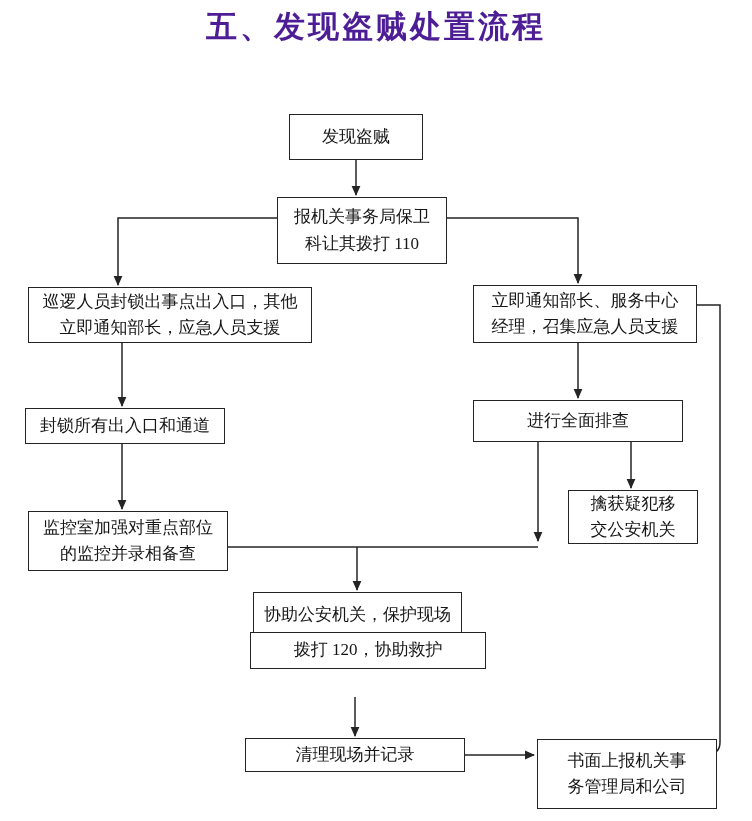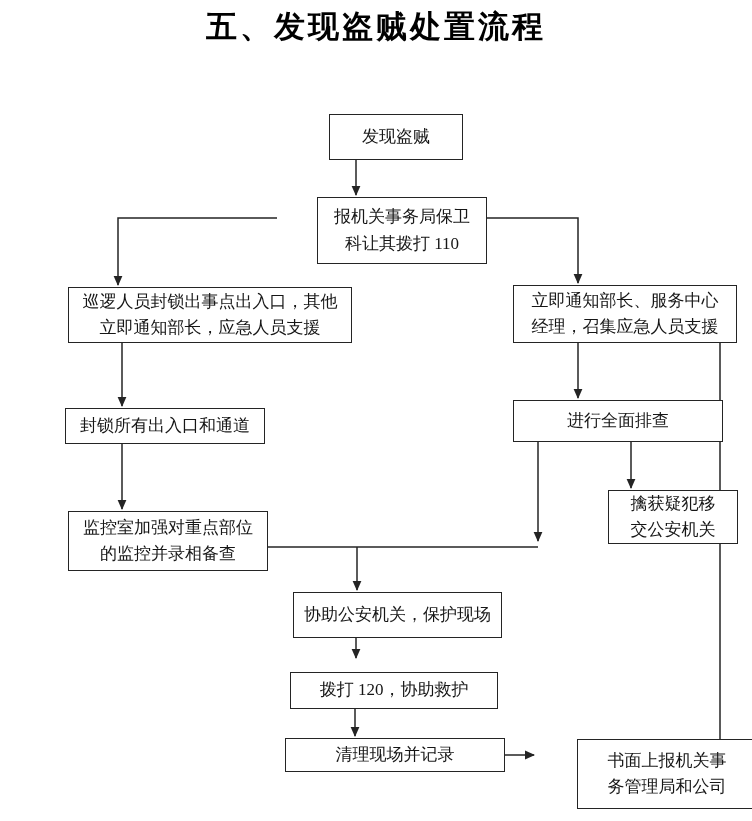--- a/index.html
+++ b/index.html
@@ -19,21 +19,21 @@
     position: absolute;
     top: 6px;
     left: 0;
     width: 100%;
     margin: 0;
     text-align: center;
     font-family: "Liberation Sans", "DejaVu Sans", sans-serif;
     font-size: 31px;
     font-weight: 700;
     letter-spacing: 3px;
-    color: #000000;
+    color: #4c1d95;
   }
   .connectors {
     position: absolute;
     top: 0;
     left: 0;
     width: 752px;
     height: 821px;
   }
   .conn {
     fill: none;
@@ -47,21 +47,20 @@
     background: #ffffff;
     display: flex;
     align-items: center;
     justify-content: center;
     text-align: center;
     white-space: pre-line;
     font-size: 17px;
     line-height: 1.55;
     color: #161616;
     padding: 1px 3px;
-    margin-left: 40px;
   }
 </style>
 </head>
 <body>
 
 <div class="canvas">
 
   <h1 class="title">五、发现盗贼处置流程</h1>
 
   <svg class="connectors" width="752" height="821" viewBox="0 0 752 821" xmlns="http://www.w3.org/2000/svg">
@@ -121,21 +120,21 @@
 
   <div class="node" style="left:568px; top:490px; width:130px; height:54px;">
     <span>擒获疑犯移
 交公安机关</span>
   </div>
 
   <div class="node" style="left:253px; top:592px; width:209px; height:46px;">
     <span>协助公安机关，保护现场</span>
   </div>
 
-  <div class="node" style="left:250px; top:672px; width:208px; height:37px;">
+  <div class="node" style="left:250px; top:632px; width:236px; height:37px;">
     <span>拨打 120，协助救护</span>
   </div>
 
   <div class="node" style="left:245px; top:738px; width:220px; height:34px;">
     <span>清理现场并记录</span>
   </div>
 
   <div class="node" style="left:537px; top:739px; width:180px; height:70px;">
     <span>书面上报机关事
 务管理局和公司</span>

